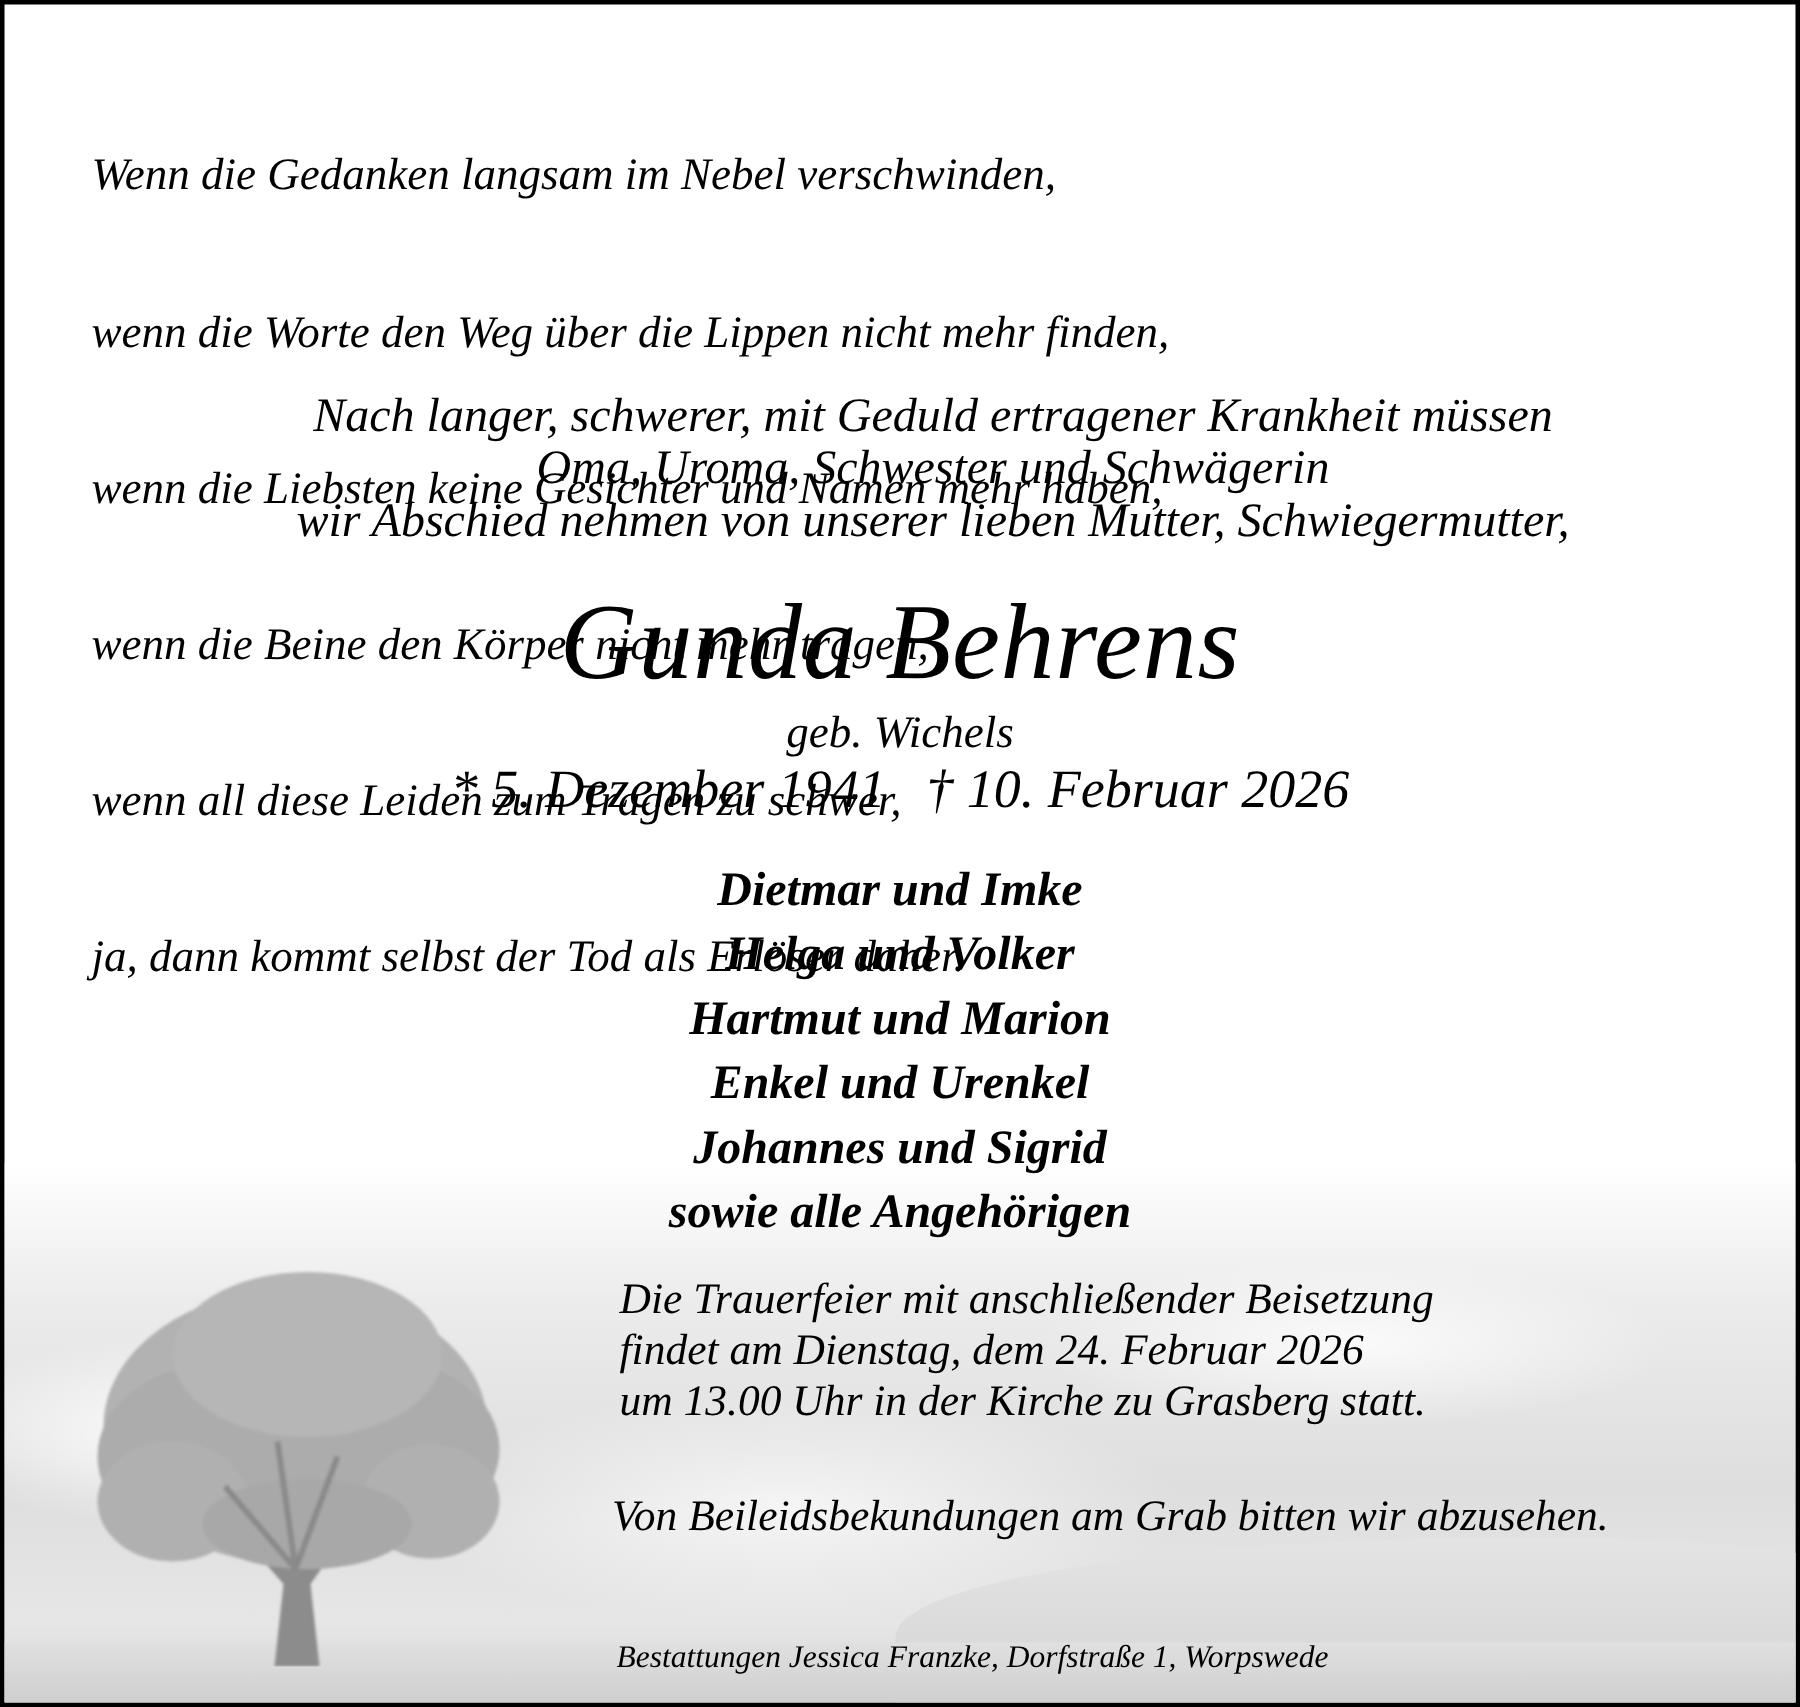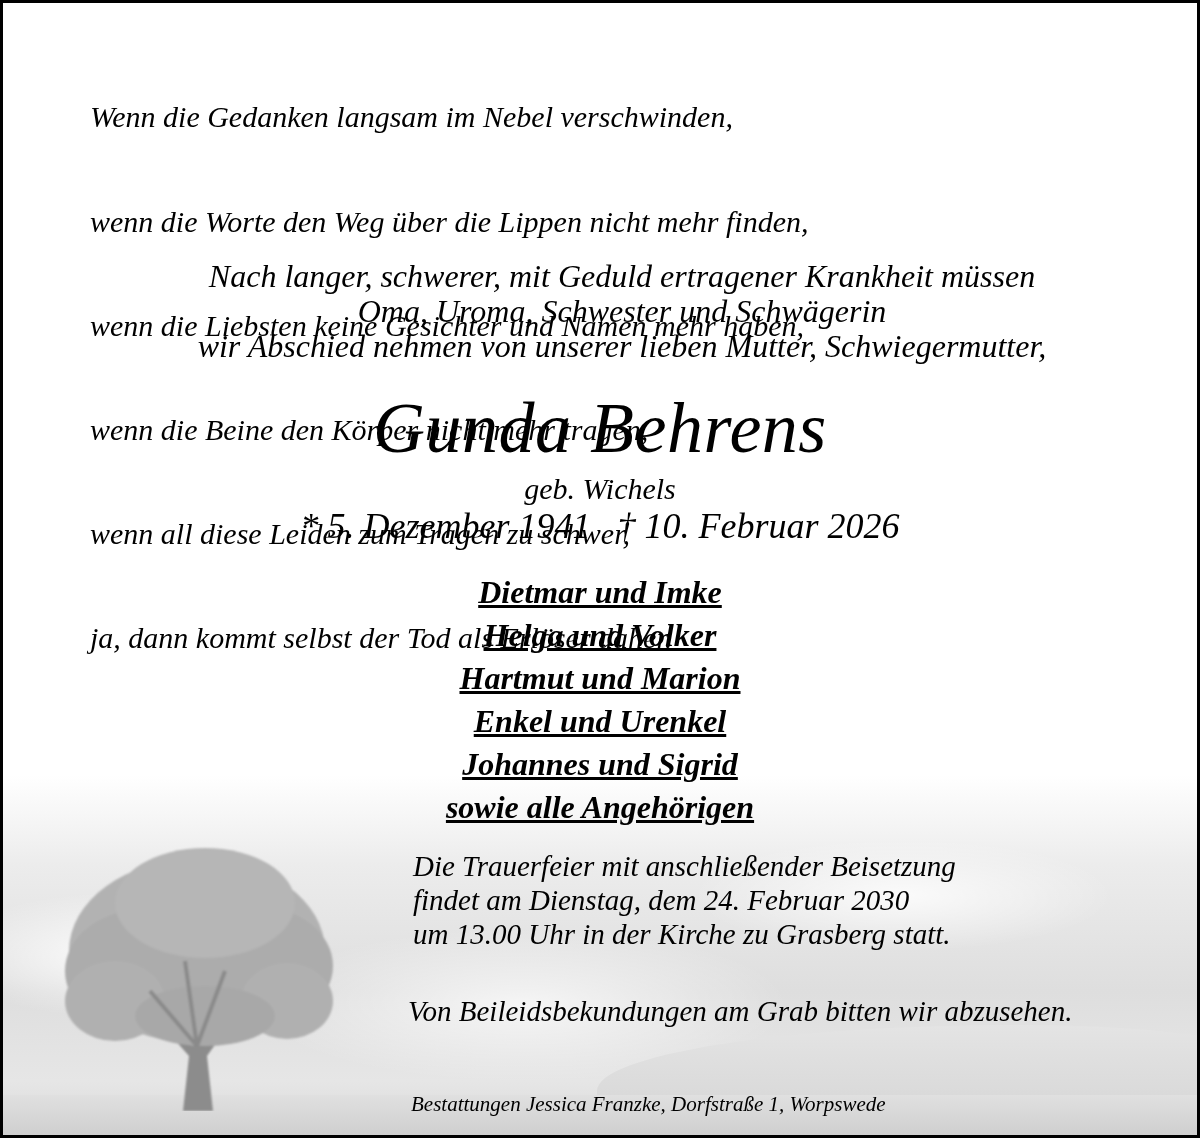--- a/index.html
+++ b/index.html
@@ -33,21 +33,20 @@
     border-radius: 60% 40% 0 0;
     background: linear-gradient(to bottom, #e4e4e4, #d4d4d4);
     z-index: 0;
   }
   .tree { position: absolute; left: 52px; top: 838px; width: 285px; height: 270px; z-index: 1; }
   .content { position: relative; z-index: 2; }
   .poem {
     position: absolute; left: 58px; top: 28px;
     font-style: italic; font-size: 30px; line-height: 34.7px;
     white-space: pre;
-    margin-left: 29px;
   }
   .intro {
     position: absolute; left: 0; right: 0; top: 256px;
     text-align: center; font-style: italic; font-size: 32px; line-height: 35px; padding-left: 44px;
   }
   .name {
     position: absolute; left: 0; right: 0; top: 385px;
     text-align: center; font-style: italic; font-size: 72px; line-height: 80px;
     letter-spacing: 0.5px;
   }
@@ -57,21 +56,21 @@
   }
   .dates {
     position: absolute; left: 0; right: 0; top: 505px;
     text-align: center; font-style: italic; font-size: 36px; line-height: 36px;
     white-space: pre;
   }
   .mourners {
     position: absolute; left: 0; right: 0; top: 568px;
     text-align: center; font-style: italic; font-weight: bold; font-size: 32px; line-height: 43px;
   }
-  .mourners div { height: 43px; text-decoration: underline; }
+  .mourners div { height: 43px; }
   .service {
     position: absolute; left: 410px; top: 846px;
     font-style: italic; font-size: 29px; line-height: 34px;
   }
   .note {
     position: absolute; left: 405px; top: 990px;
     font-style: italic; font-size: 29px; line-height: 36px;
     white-space: nowrap;
   }
   .undertaker {
@@ -131,20 +130,20 @@
       <div>Dietmar und Imke</div>
       <div>Helga und Volker</div>
       <div>Hartmut und Marion</div>
       <div>Enkel und Urenkel</div>
       <div>Johannes und Sigrid</div>
       <div>sowie alle Angehörigen</div>
     </div>
 
     <div class="service">
       <div>Die Trauerfeier mit anschließender Beisetzung</div>
-      <div>findet am Dienstag, dem 24. Februar 2030</div>
+      <div>findet am Dienstag, dem 24. Februar 2026</div>
       <div>um 13.00 Uhr in der Kirche zu Grasberg statt.</div>
     </div>
 
     <div class="note">Von Beileidsbekundungen am Grab bitten wir abzusehen.</div>
     <div class="undertaker">Bestattungen Jessica Franzke, Dorfstraße 1, Worpswede</div>
   </div>
 </div>
 
 </body></html>

